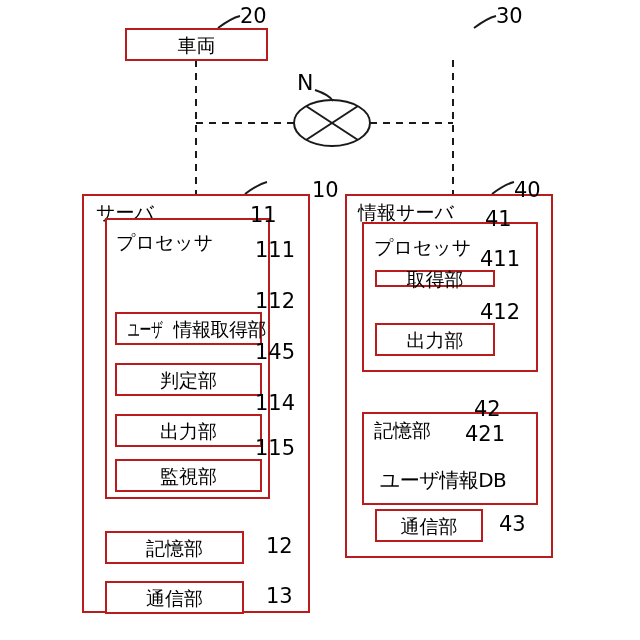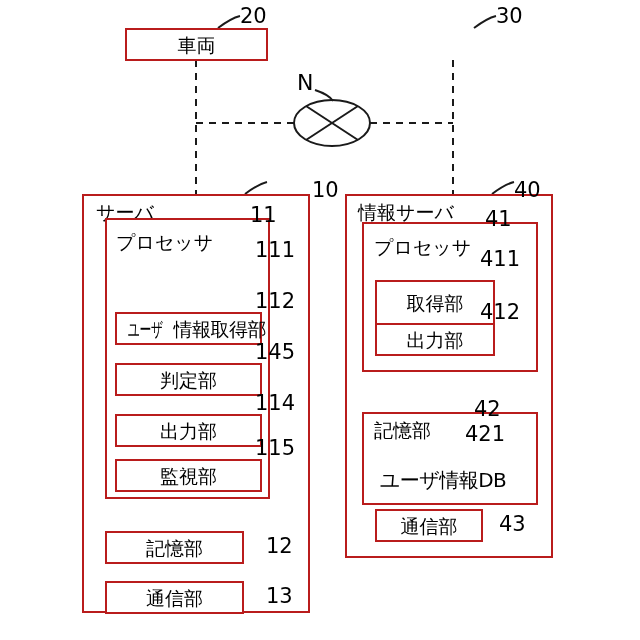--- a/index.html
+++ b/index.html
@@ -192,21 +192,21 @@
   <div class="ref" style="left:266px; top:586px;">13</div>
 
   <div class="box outer" style="left:345px; top:194px; width:208px; height:364px;"></div>
   <div class="container-title" style="left:358px; top:203px;">情報サーバ</div>
   <div class="ref" style="left:514px; top:180px;">40</div>
 
   <div class="box inner" style="left:362px; top:222px; width:176px; height:150px;"></div>
   <div class="container-title" style="left:374px; top:238px;">プロセッサ</div>
   <div class="ref" style="left:485px; top:209px;">41</div>
 
-  <div class="box leaf" style="left:375px; top:280px; width:120px; height:46px;">
+  <div class="box leaf" style="left:375px; top:270px; width:120px; height:17px;">
     <span class="leaf-label">取得部</span>
   </div>
   <div class="ref" style="left:480px; top:249px;">411</div>
 
   <div class="box leaf" style="left:375px; top:323px; width:120px; height:33px;">
     <span class="leaf-label">出力部</span>
   </div>
   <div class="ref" style="left:480px; top:302px;">412</div>
 
   <div class="box inner" style="left:362px; top:412px; width:176px; height:93px;"></div>

